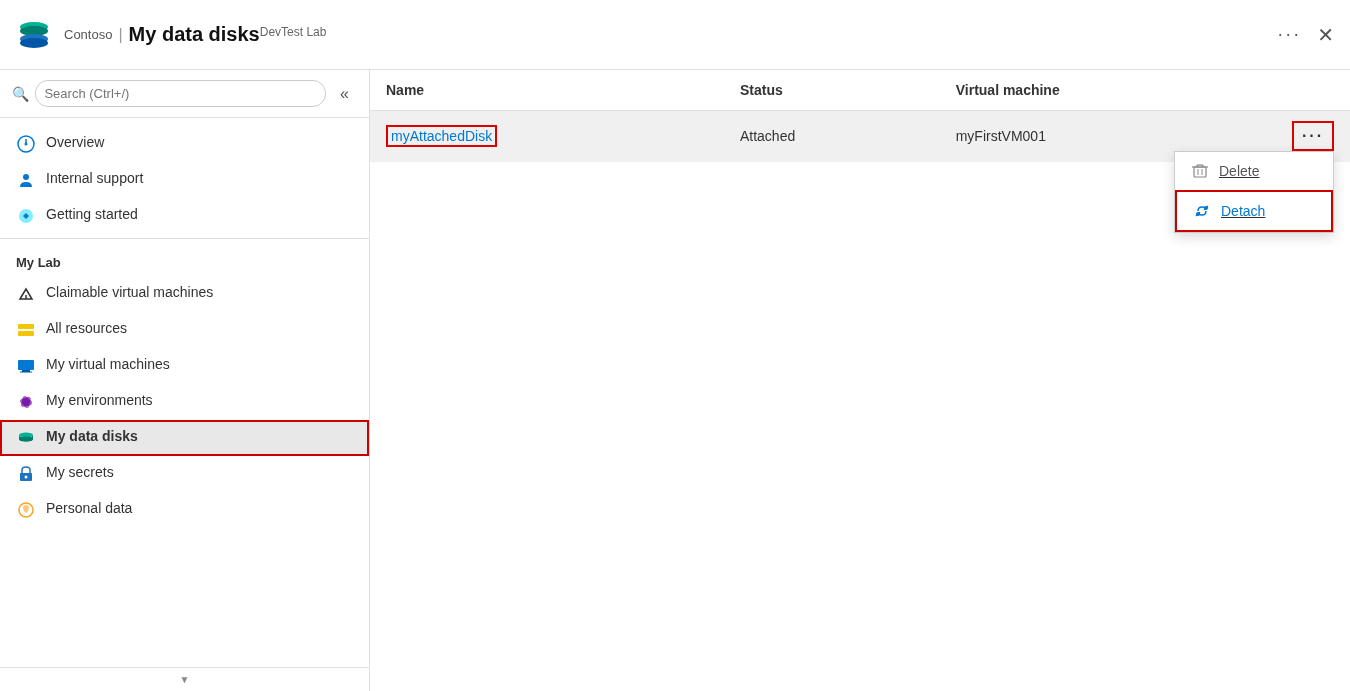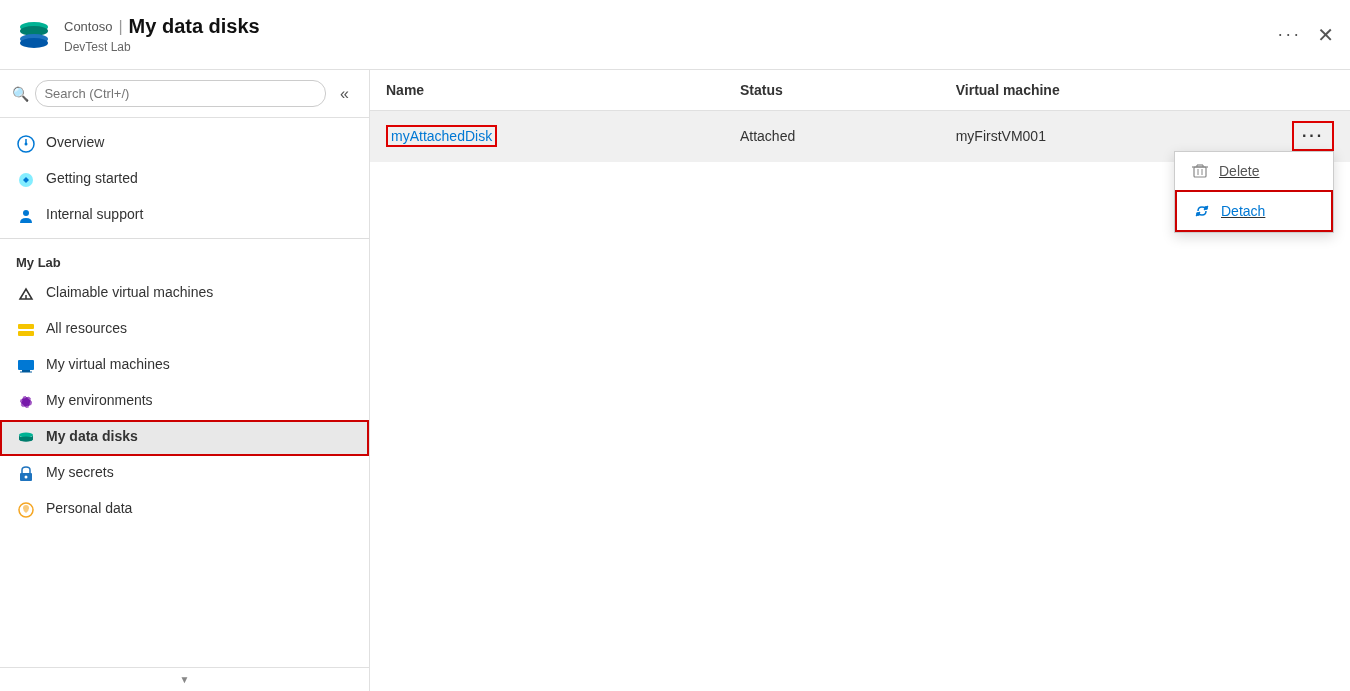--- a/index.html
+++ b/index.html
@@ -7,21 +7,21 @@
 
     
     .header {
       display: flex; align-items: center; padding: 12px 16px;
       border-bottom: 1px solid #e0e0e0; background: #fff;
       min-height: 70px;
     }
     .header-icon {
       width: 36px; height: 36px; margin-right: 12px; flex-shrink: 0;
     }
-    .header-title-group { flex: 1; display: flex; flex-direction: column; }
+    .header-title-group { flex: 1; display: flex; flex-direction: row; }
     .header-breadcrumb { font-size: 13px; color: #555; display: flex; align-items: center; gap: 4px; }
     .header-breadcrumb .separator { color: #999; font-size: 16px; margin: 0 2px; }
     .header-subtitle { font-size: 12px; color: #666; margin-top: 2px; }
     .header-more { margin-left: 12px; font-size: 18px; color: #555; cursor: pointer; letter-spacing: 2px; }
     .header-close { margin-left: auto; font-size: 18px; color: #555; cursor: pointer; line-height: 1; }
 
     
     .main-layout { display: flex; flex: 1; overflow: hidden; }
 
     
@@ -149,35 +149,35 @@
             <line x1="9" y1="4" x2="9" y2="9" stroke="#0078d4" stroke-width="1.5"></line>
             <circle cx="9" cy="9" r="1.5" fill="#0078d4"></circle>
           </svg>
         </div>
         <span>Overview</span>
       </div>
 
       <div class="nav-item">
         <div class="nav-icon">
           <svg width="18" height="18" viewBox="0 0 18 18">
+            <circle cx="9" cy="6" r="3" fill="#0078d4"></circle>
+            <path d="M3 16 Q3 11 9 11 Q15 11 15 16" fill="#0078d4"></path>
+          </svg>
+        </div>
+        <span>Internal support</span>
+      </div>
+
+      <div class="nav-item">
+        <div class="nav-icon">
+          <svg width="18" height="18" viewBox="0 0 18 18">
             <circle cx="9" cy="9" r="7" fill="#50e6ff" opacity="0.7"></circle>
             <path d="M6 9 L9 6 L12 9 L9 12 Z" fill="#0078d4"></path>
           </svg>
         </div>
         <span>Getting started</span>
-      </div>
-
-      <div class="nav-item">
-        <div class="nav-icon">
-          <svg width="18" height="18" viewBox="0 0 18 18">
-            <circle cx="9" cy="6" r="3" fill="#0078d4"></circle>
-            <path d="M3 16 Q3 11 9 11 Q15 11 15 16" fill="#0078d4"></path>
-          </svg>
-        </div>
-        <span>Internal support</span>
       </div>
 
       <div class="nav-section-label">My Lab</div>
 
       <div class="nav-item">
         <div class="nav-icon">
           <svg width="18" height="18" viewBox="0 0 18 18">
             <path d="M3 14 L9 4 L15 14 Z" fill="none" stroke="#333" stroke-width="1.5"></path>
             <line x1="9" y1="10" x2="9" y2="14" stroke="#333" stroke-width="1.5"></line>
           </svg>

